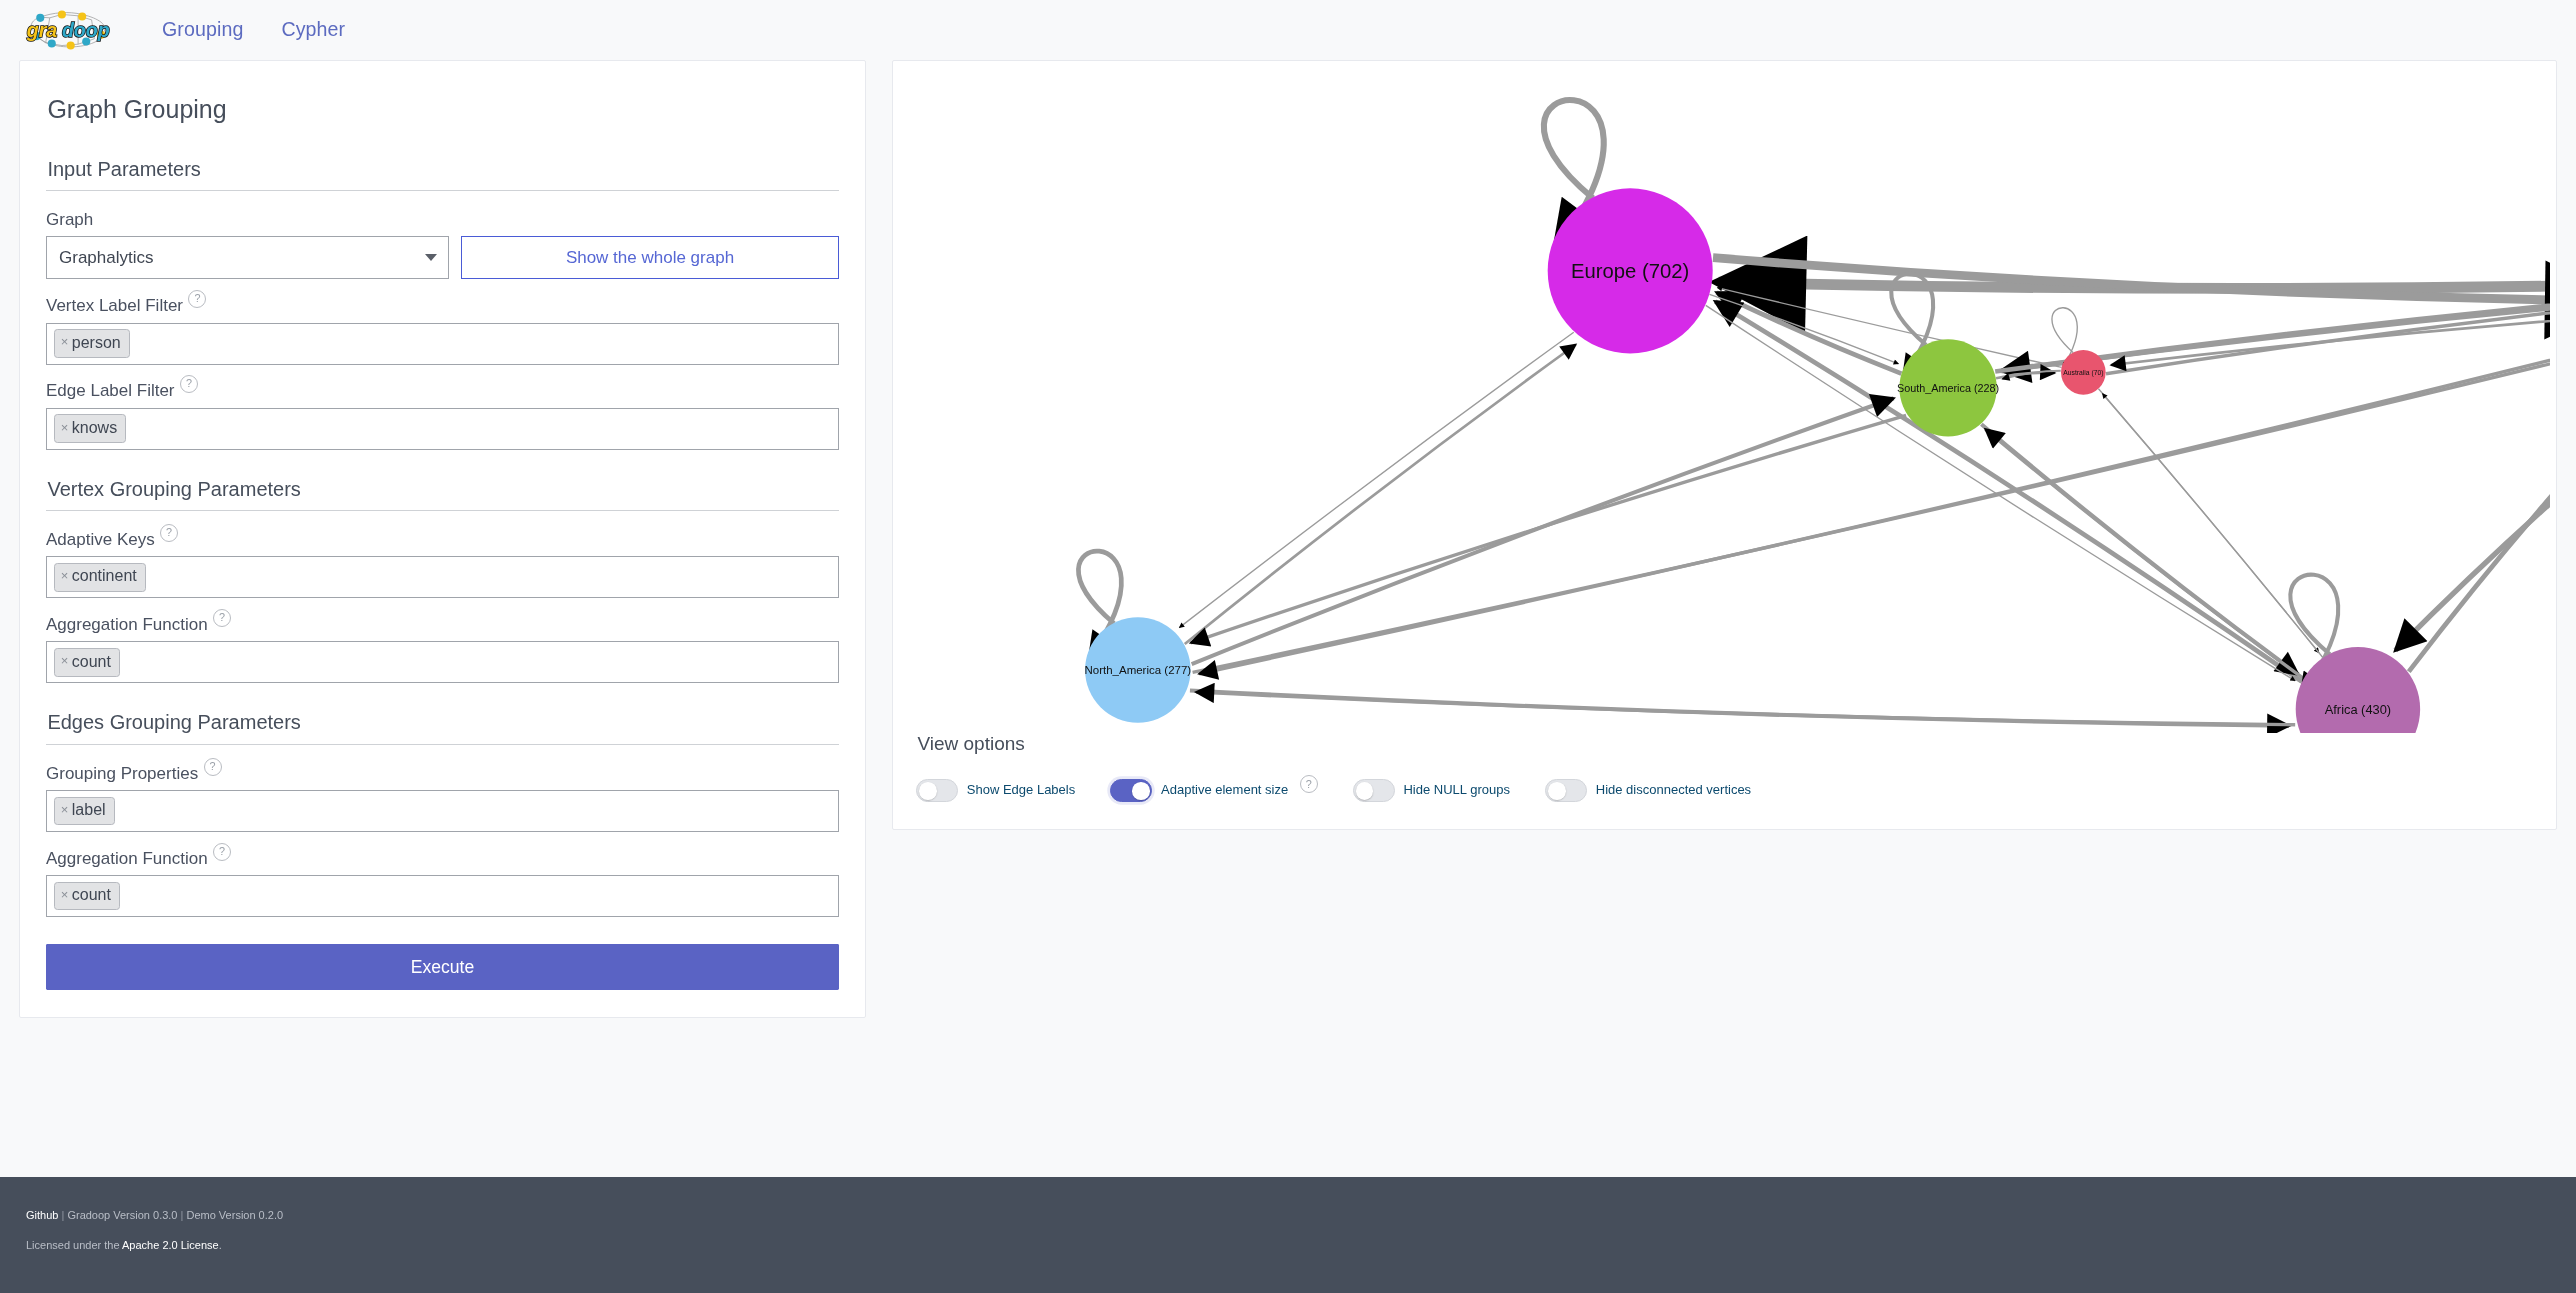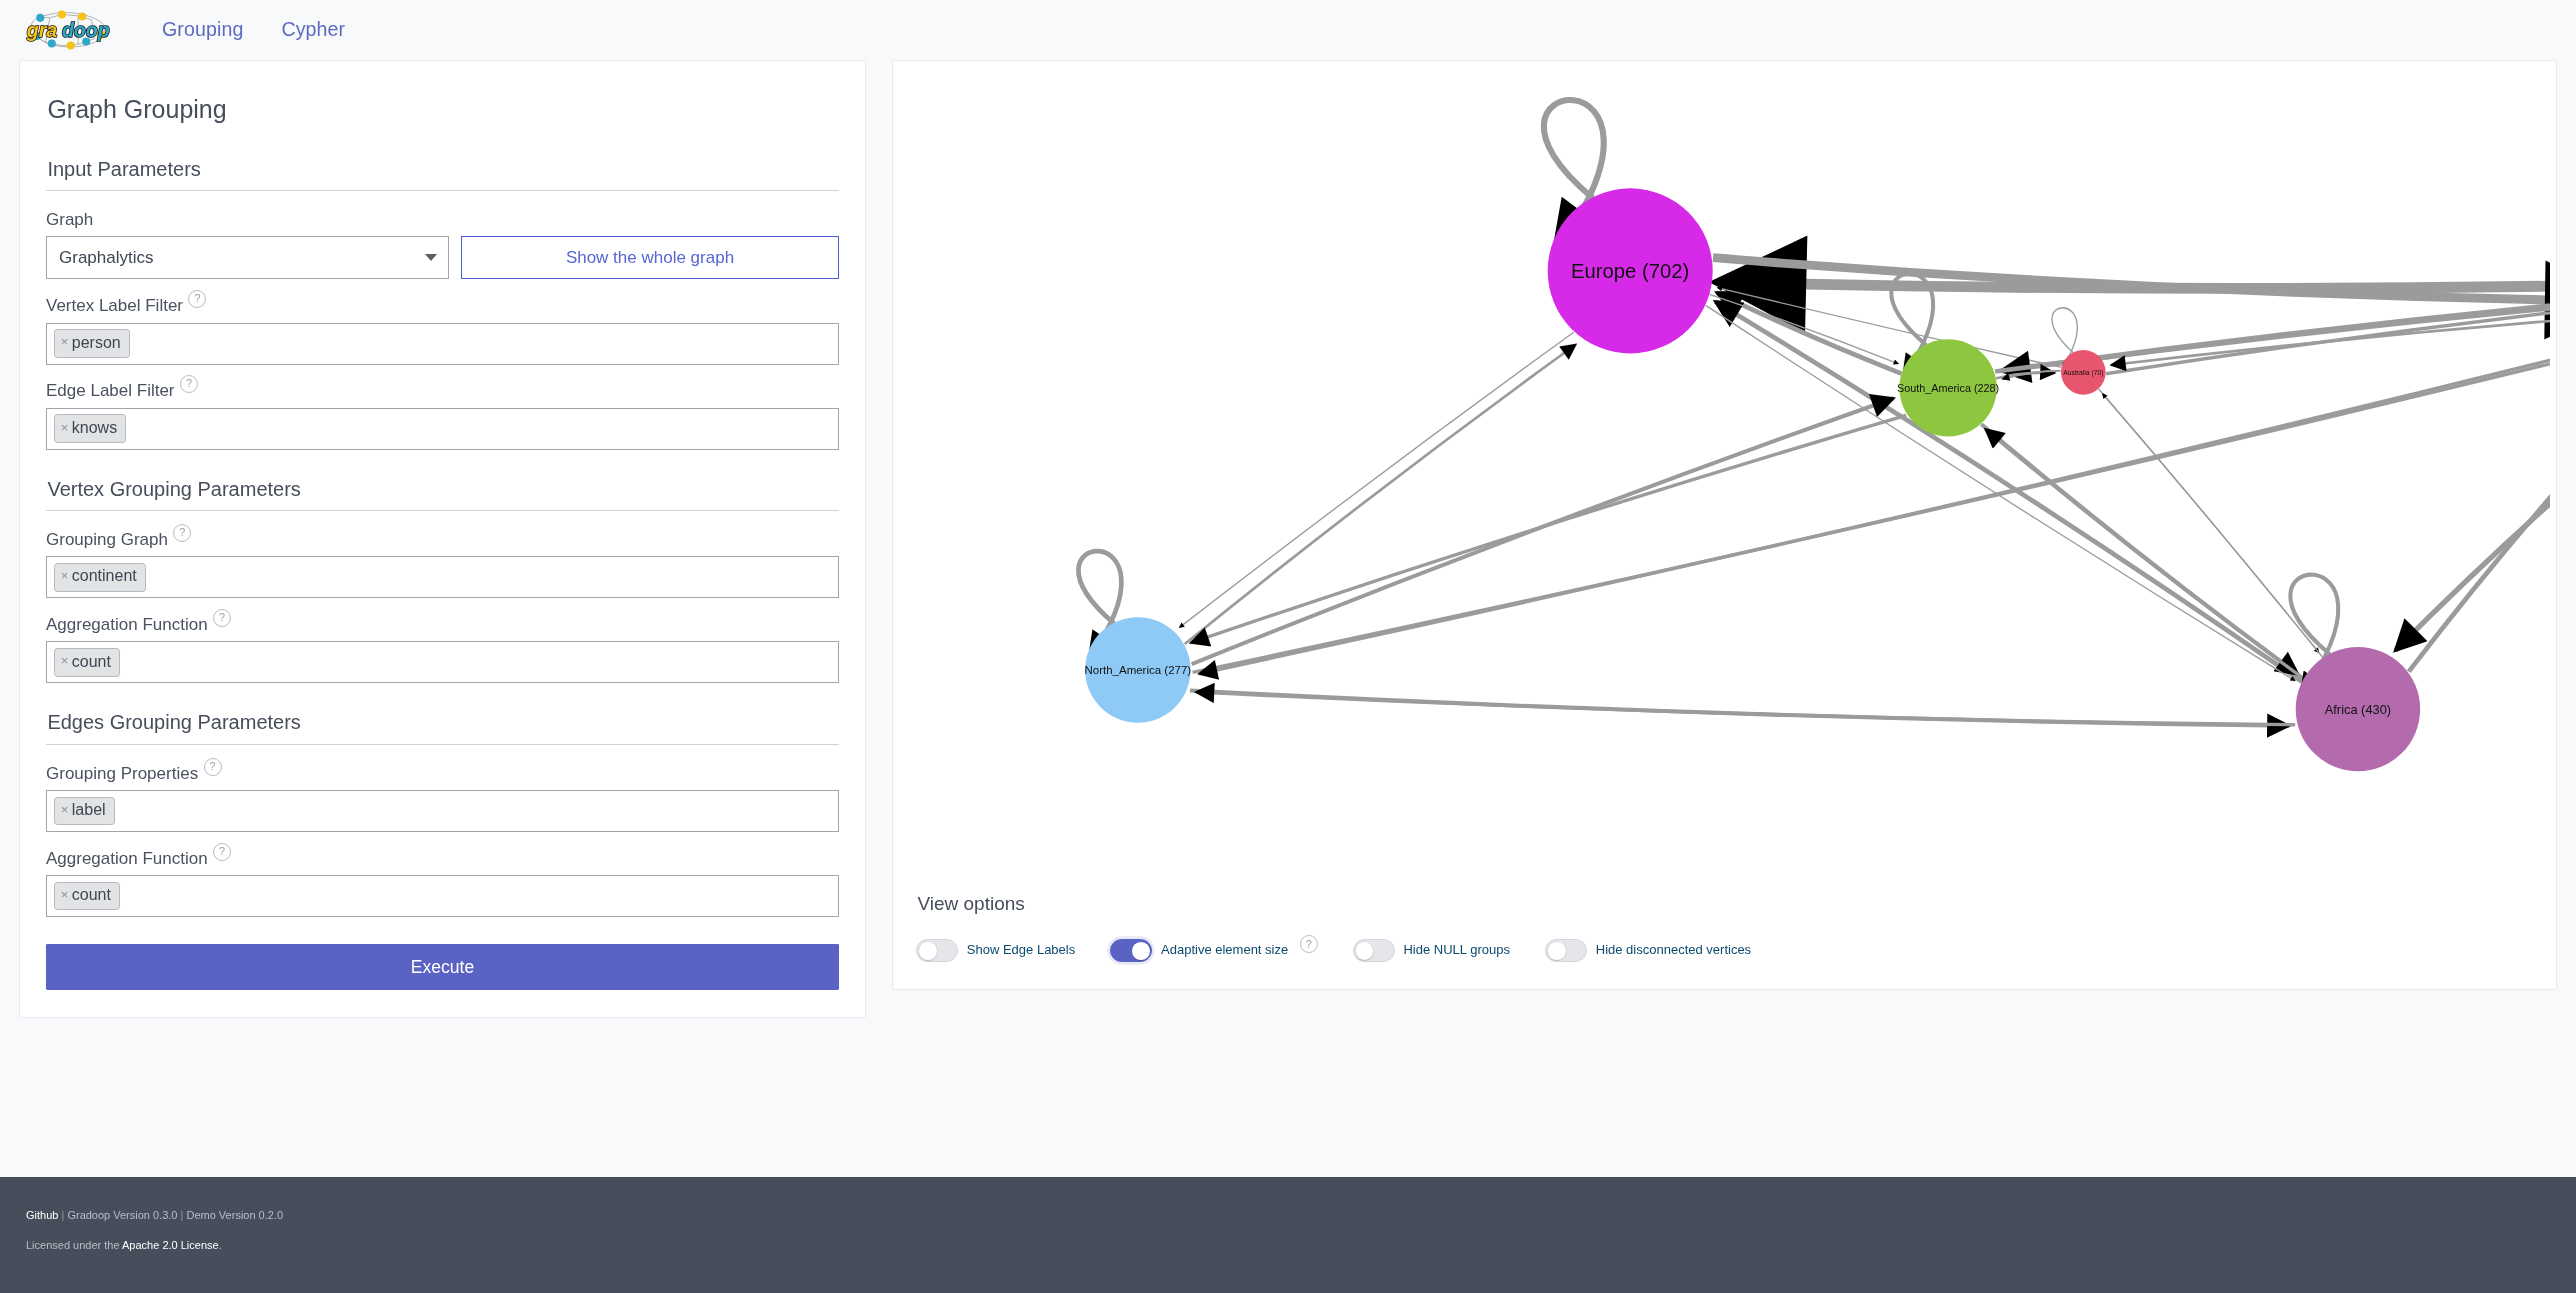--- a/index.html
+++ b/index.html
@@ -164,21 +164,21 @@
     font-size: 17.6px;
     font-family: "Liberation Sans", sans-serif;
     cursor: pointer;
     margin-top: 9.5px;
     border-radius: 1.4px;
   }
 
   
   .right-card {
     flex: 1 1 auto;
-    height: 930px;
+    height: 770px;
     padding: 0;
     display: flex;
     flex-direction: column;
     position: relative;
   }
   .graph-canvas {
     flex: 1 1 auto;
     position: relative;
     overflow: hidden;
   }
@@ -329,21 +329,21 @@
         </span>
       </div>
     </div>
 
     <div class="section-title" style="margin-top:28px;">Vertex Grouping Parameters</div>
     <div class="hr"></div>
 
     
     <div class="field">
       <div class="field-label">
-        <span>Grouping Graph</span>
+        <span>Adaptive Keys</span>
         <span class="help-icon">?</span>
       </div>
       <div class="tag-input">
         <span class="tag">
           <span class="x">×</span>
           <span>continent</span>
         </span>
       </div>
     </div>
 

